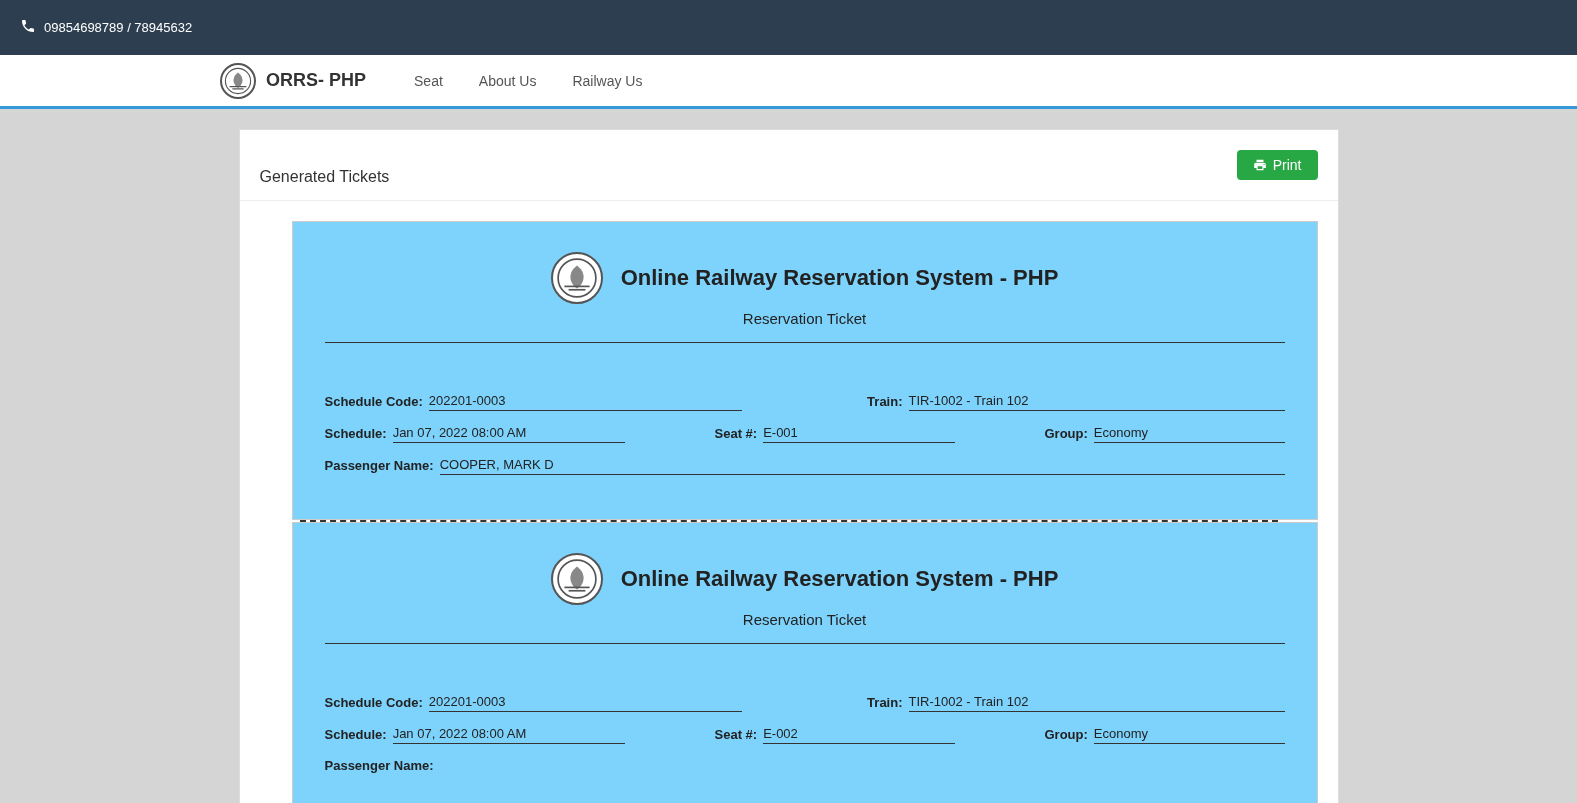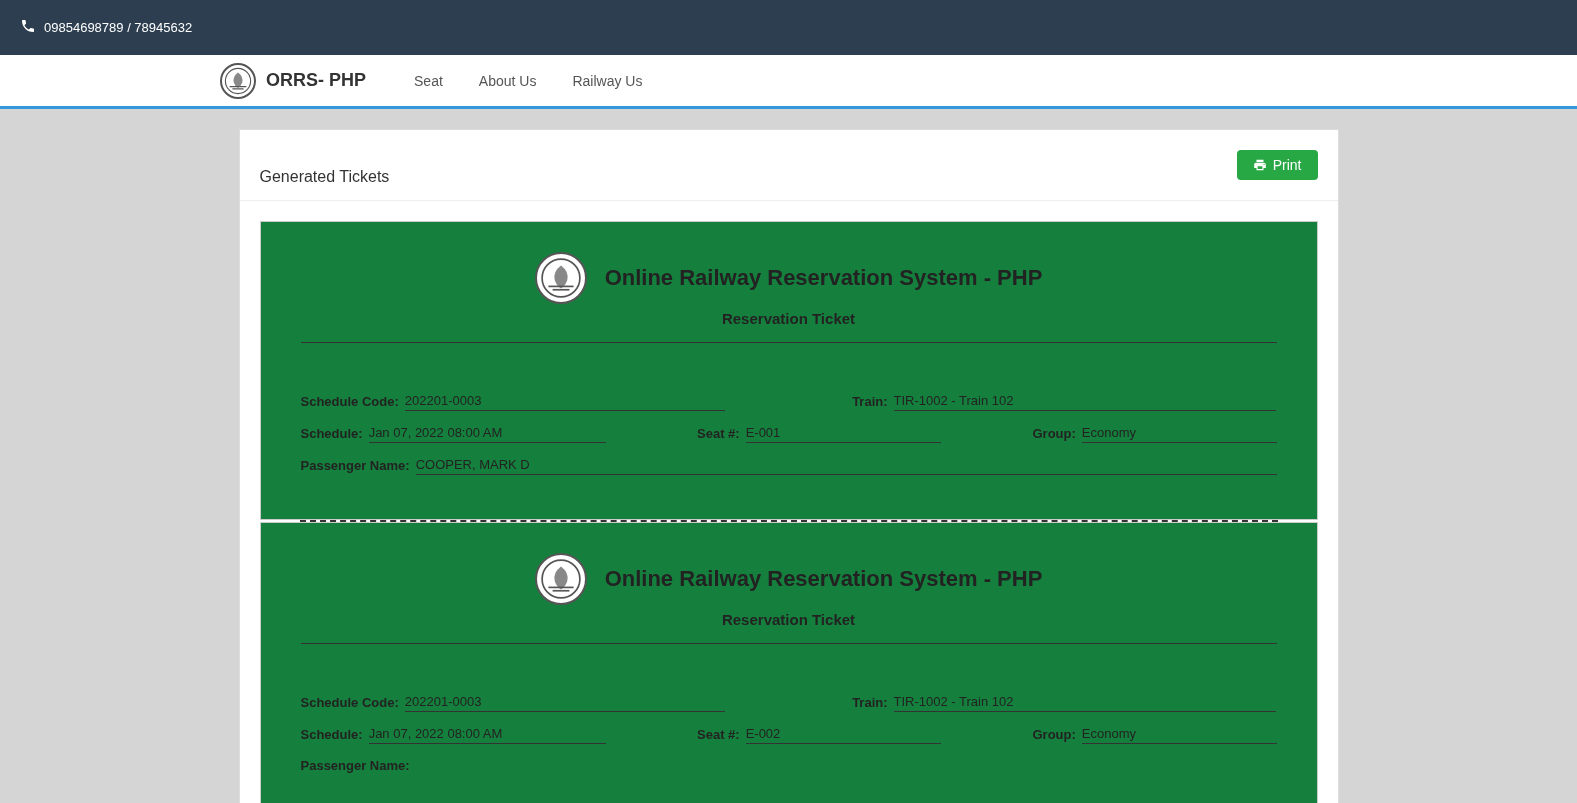--- a/index.html
+++ b/index.html
@@ -105,23 +105,24 @@
 
     
     .tickets-area {
       padding: 20px;
       background: #fff;
     }
 
     
     .ticket {
       border: 1px solid #ccc;
-      padding: 30px 40px;
-      background: #15803d;
+      padding: 30px 32px;
+      background: #7dd3fc;
       position: relative;
+      margin-left: 32px;
     }
 
     .ticket-divider {
       border: none;
       border-top: 2px dashed #333;
       margin: 0 40px;
     }
 
     .ticket-header {
       display: flex;
@@ -147,21 +148,21 @@
       justify-content: center;
       background: #fff;
     }
     .ticket-title {
       font-size: 22px;
       font-weight: bold;
       color: #222;
     }
     .ticket-subtitle {
       font-size: 15px;
-      font-weight: bold;
+      font-weight: normal;
       color: #222;
       text-align: center;
     }
 
     .ticket-body {
       padding-top: 30px;
     }
 
     .ticket-row {
       display: flex;

